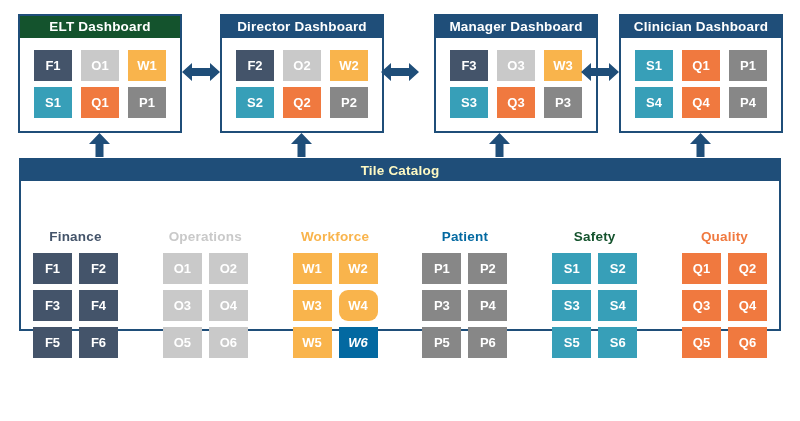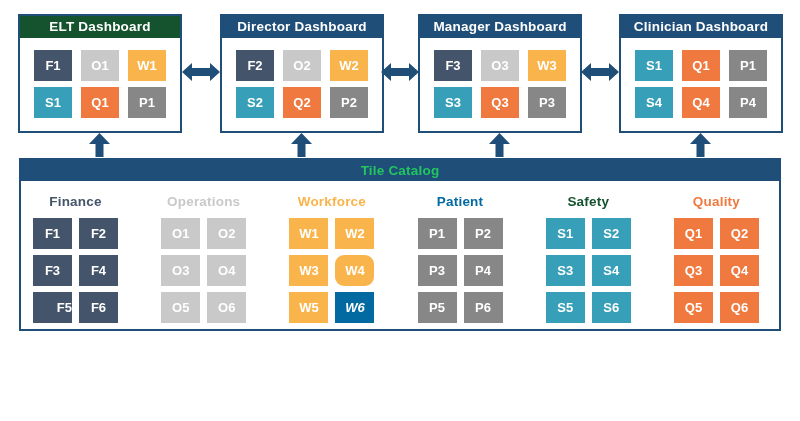--- a/index.html
+++ b/index.html
@@ -11,22 +11,22 @@
   .dash-header { height:22px; line-height:22px; text-align:center; color:#fff; font-size:13.5px; font-weight:bold; background:#1F4E79; letter-spacing:.2px; }
   .dash-body { display:flex; flex-wrap:wrap; justify-content:center; align-content:flex-start; gap:6px 9px; padding-top:12px; }
   .tile { width:38px; height:31px; line-height:31px; text-align:center; color:#fff; font-size:13px; font-weight:bold; }
 
   
   .harrow { position:absolute; top:63px; width:38px; height:18px; }
   .uparrow { position:absolute; top:133px; width:21px; height:24px; }
 
   
   .catalog { position:absolute; left:19px; top:158px; width:762px; height:173px; border:2px solid #1F4E79; background:#fff; }
-  .catalog-header { height:21px; line-height:21px; text-align:center; color:#22c55e; font-size:13.5px; font-weight:bold; background:#1F4E79; letter-spacing:.2px; }
-  .catalog-body { display:flex; justify-content:space-between; padding:13px 20px 0 12px; }
+  .catalog-header { height:21px; line-height:21px; text-align:center; color:#fef9c3; font-size:13.5px; font-weight:bold; background:#1F4E79; letter-spacing:.2px; }
+  .catalog-body { display:flex; justify-content:space-between; padding:13px 12px 0 12px;margin-top:35px; }
   .group-label { text-align:center; font-size:13.5px; font-weight:bold; margin-bottom:9px; letter-spacing:.2px; }
   .group-tiles { display:grid; grid-template-columns:39px 39px; grid-auto-rows:31px; gap:6px 7px; }
   .ctile { width:39px; height:31px; line-height:31px; text-align:center; color:#fff; font-size:13px; font-weight:bold; }
 
   
   .warehouse { position:absolute; left:237px; top:347px; width:326px; height:60px; }
   .warehouse svg { position:absolute; left:0; top:0; }
   .warehouse-label { position:absolute; left:0; top:25px; width:100%; text-align:center; color:#fff; font-size:14px; letter-spacing:.3px; }
 </style>
 </head>
@@ -51,21 +51,21 @@
     <div class="dash-body">
       <div class="tile" style="background-color: rgb(68, 84, 106);">F2</div>
       <div class="tile" style="background-color: rgb(201, 201, 201);">O2</div>
       <div class="tile" style="background-color: rgb(249, 180, 76);">W2</div>
       <div class="tile" style="background-color: rgb(55, 159, 184);">S2</div>
       <div class="tile" style="background-color: rgb(240, 121, 63);">Q2</div>
       <div class="tile" style="background-color: rgb(135, 135, 135);">P2</div>
     </div>
   </div>
 
-  <div class="dash" style="left:418px">
+  <div class="dash" style="left:434px">
     <div class="dash-header" style="background-color: rgb(31, 78, 121);">Manager Dashboard</div>
     <div class="dash-body">
       <div class="tile" style="background-color: rgb(68, 84, 106);">F3</div>
       <div class="tile" style="background-color: rgb(201, 201, 201);">O3</div>
       <div class="tile" style="background-color: rgb(249, 180, 76);">W3</div>
       <div class="tile" style="background-color: rgb(55, 159, 184);">S3</div>
       <div class="tile" style="background-color: rgb(240, 121, 63);">Q3</div>
       <div class="tile" style="background-color: rgb(135, 135, 135);">P3</div>
     </div>
   </div>
@@ -109,21 +109,21 @@
     <div class="catalog-header" style="background-color: rgb(31, 78, 121);">Tile Catalog</div>
     <div class="catalog-body">
 
       <div class="group">
         <div class="group-label" style="color: rgb(68, 84, 106);">Finance</div>
         <div class="group-tiles">
           <div class="ctile" style="background-color: rgb(68, 84, 106);">F1</div>
           <div class="ctile" style="background-color: rgb(68, 84, 106);">F2</div>
           <div class="ctile" style="background-color: rgb(68, 84, 106);">F3</div>
           <div class="ctile" style="background-color: rgb(68, 84, 106);">F4</div>
-          <div class="ctile" style="background-color: rgb(68, 84, 106); text-align: right;">F5</div>
+          <div class="ctile" style="background-color: rgb(68, 84, 106);">F5</div>
           <div class="ctile" style="background-color: rgb(68, 84, 106);">F6</div>
         </div>
       </div>
 
       <div class="group">
         <div class="group-label" style="color: rgb(201, 201, 201);">Operations</div>
         <div class="group-tiles">
           <div class="ctile" style="background-color: rgb(201, 201, 201);">O1</div>
           <div class="ctile" style="background-color: rgb(201, 201, 201);">O2</div>
           <div class="ctile" style="background-color: rgb(201, 201, 201);">O3</div>

